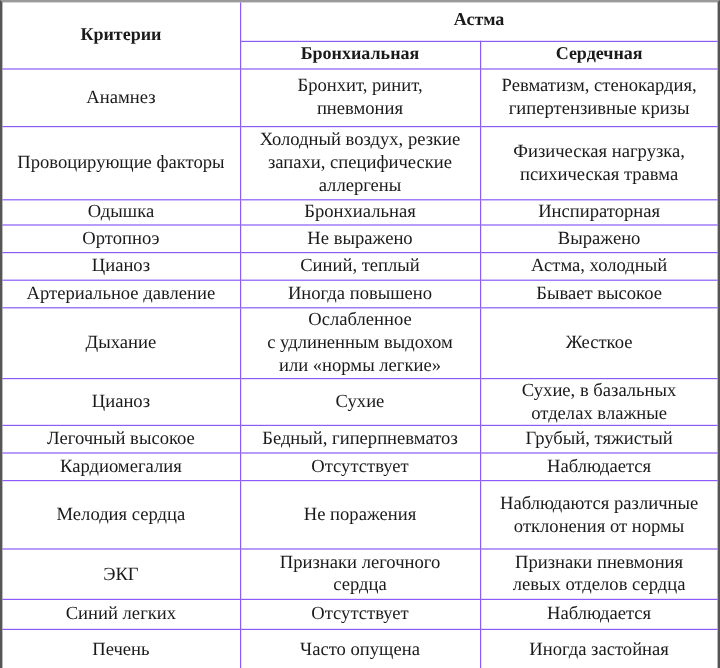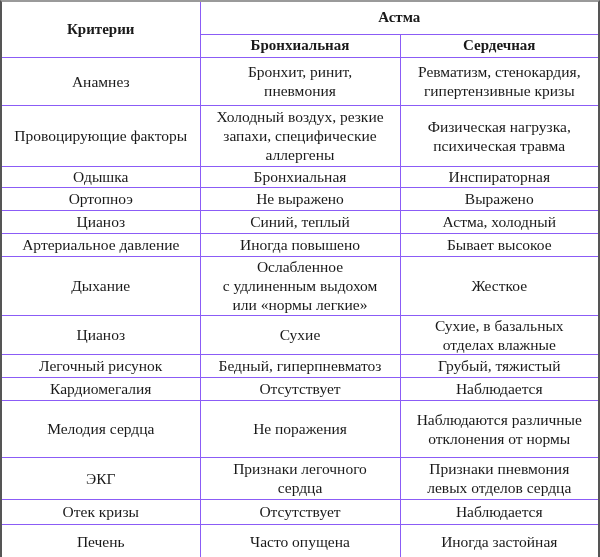--- a/index.html
+++ b/index.html
@@ -149,21 +149,21 @@
       <td><span>Цианоз</span></td>
       <td>
           <span class="line">Сухие</span>
         </td>
       <td>
           <span class="line">Сухие, в базальных</span>
           <span class="line">отделах влажные</span>
         </td>
     </tr>
     <tr style="height:23px">
-      <td><span>Легочный рисунок</span></td>
+      <td><span>Легочный высокое</span></td>
       <td>
           <span class="line">Бедный, гиперпневматоз</span>
         </td>
       <td>
           <span class="line">Грубый, тяжистый</span>
         </td>
     </tr>
     <tr style="height:23px">
       <td><span>Кардиомегалия</span></td>
       <td>
@@ -188,21 +188,21 @@
       <td>
           <span class="line">Признаки легочного</span>
           <span class="line">сердца</span>
         </td>
       <td>
           <span class="line">Признаки пневмония</span>
           <span class="line">левых отделов сердца</span>
         </td>
     </tr>
     <tr style="height:25px">
-      <td><span>Отек кризы</span></td>
+      <td><span>Синий легких</span></td>
       <td>
           <span class="line">Отсутствует</span>
         </td>
       <td>
           <span class="line">Наблюдается</span>
         </td>
     </tr>
     <tr style="height:35px">
       <td><span>Печень</span></td>
       <td>

